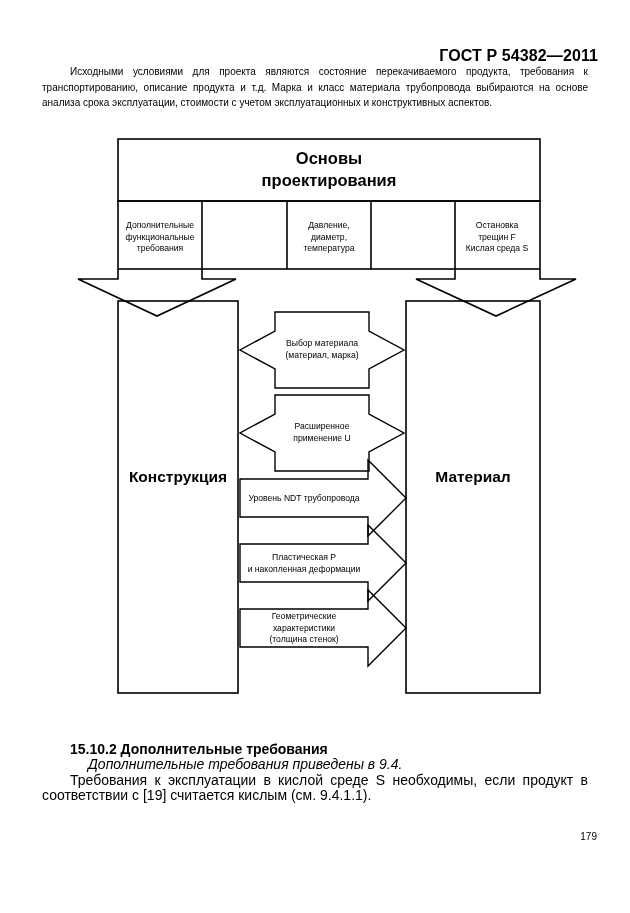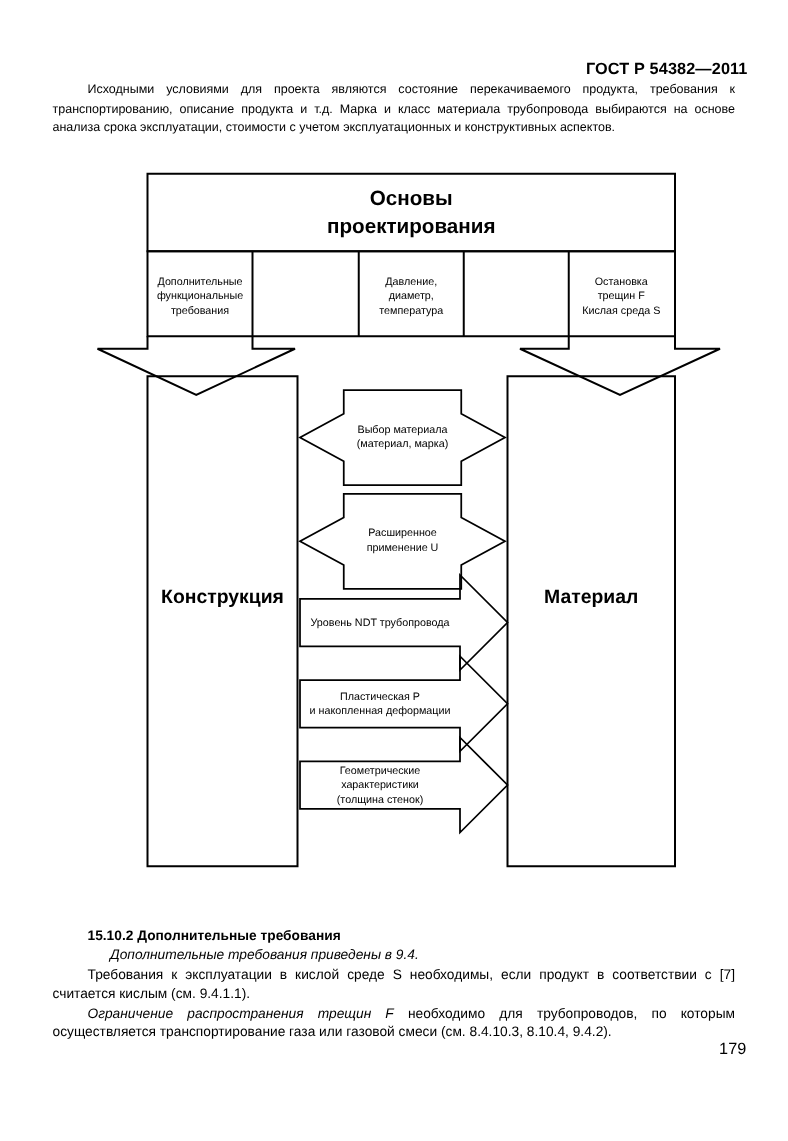--- a/index.html
+++ b/index.html
@@ -8,21 +8,21 @@
     width:630px;height:913px;position:relative;
     font-family:"Liberation Sans","DejaVu Sans",sans-serif;
     color:#000;
     -webkit-font-smoothing:antialiased;
   }
   .page{position:absolute;inset:0;width:630px;height:913px;overflow:hidden;}
 
   
   .std-header{
     position:absolute;top:47px;right:32px;
-    font-size:13px;font-weight:bold;letter-spacing:.1px;
+    font-size:16px;font-weight:bold;letter-spacing:.1px;
     white-space:nowrap;
   }
 
   
   .intro{
     position:absolute;left:42px;top:64px;width:546px;
     font-size:10px;line-height:15.6px;
     text-align:justify;
   }
   .intro .ind{display:inline-block;width:28px;}
@@ -41,32 +41,32 @@
 
   
   .fig-caption{
     position:absolute;left:0;top:702px;width:630px;
     text-align:center;font-size:9.6px;
   }
 
   
   .body-text{
     position:absolute;left:42px;top:742px;width:546px;
-    font-size:11px;line-height:15.4px;text-align:justify;
+    font-size:14px;line-height:15.4px;text-align:justify;
   }
   .body-text .h{font-weight:bold;display:block;margin-left:28px;}
   .body-text .it{font-style:italic;display:block;margin-left:46px;}
   .body-text p{margin:0;}
   .body-text .p-ind{text-indent:28px;}
   .body-text .it-run{font-style:italic;}
 
   
   .page-num{
     position:absolute;right:33px;top:831px;
-    font-size:13px;
+    font-size:10px;
   }
 </style>
 </head>
 <body>
 
 <div class="page">
 
   <div class="std-header">ГОСТ Р 54382—2011</div>
 
   <div class="intro"><span class="ind"></span><span>Исходными условиями для проекта являются состояние перекачиваемого продукта, требования к транспортированию, описание продукта и т.д. Марка и класс материала трубопровода выбираются на основе анализа срока эксплуатации, стоимости с учетом эксплуатационных и конструктивных аспектов.</span></div>
@@ -145,19 +145,18 @@
         <text x="292" y="506" text-anchor="middle" class="t-small">(толщина стенок)</text>
       </g>
 
     </svg>
   </div>
 
 
   <div class="body-text">
     <span class="h">15.10.2 Дополнительные требования</span>
     <span class="it">Дополнительные требования приведены в 9.4.</span>
-    <p class="p-ind">Требования к эксплуатации в кислой среде S необходимы, если продукт в соответствии с [7] считается кислым (см. 9.4.1.1).</p>
-    <p class="p-ind"><span class="it-run">Ограничение распространения трещин F</span><span> необходимо для трубопроводов, по которым осуществляется транспортирование газа или газовой смеси (см. 8.4.10.3, 8.10.4, 9.4.2).</span></p>
+    <p class="p-ind">Требования к эксплуатации в кислой среде S необходимы, если продукт в соответствии с [19] считается кислым (см. 9.4.1.1).</p>
   </div>
 
   <div class="page-num">179</div>
 
 </div>
 
 </body></html>

